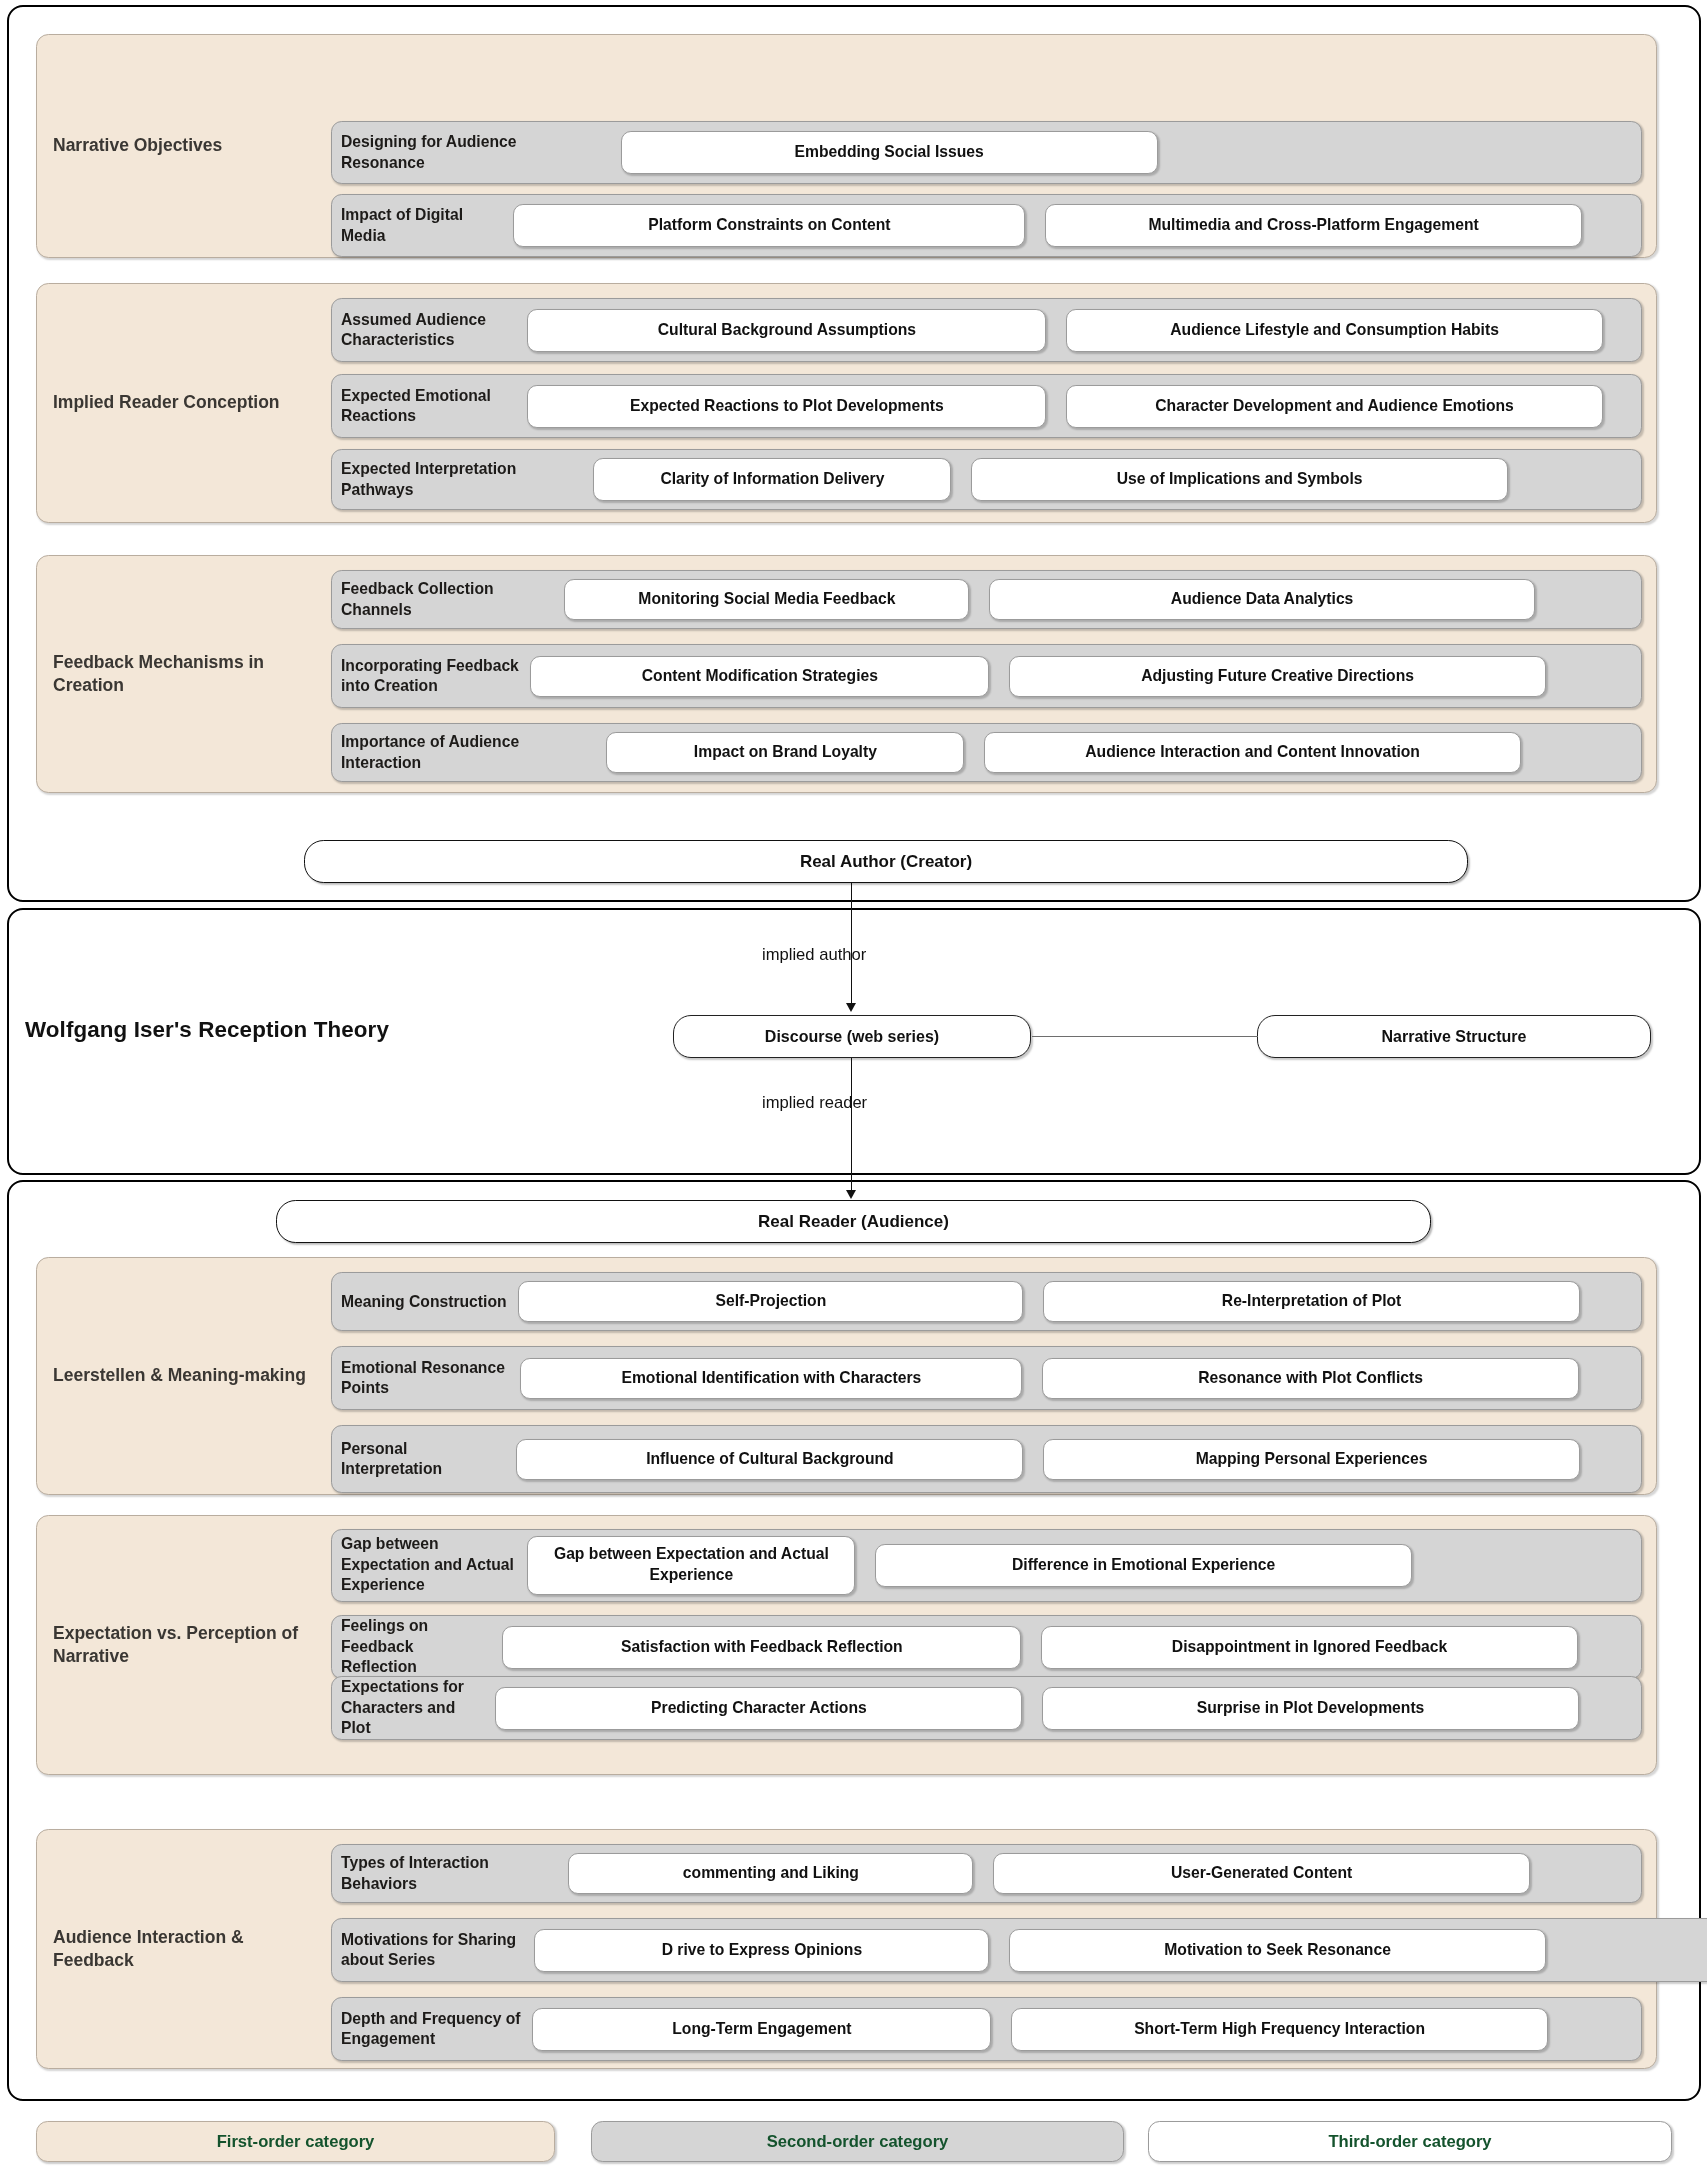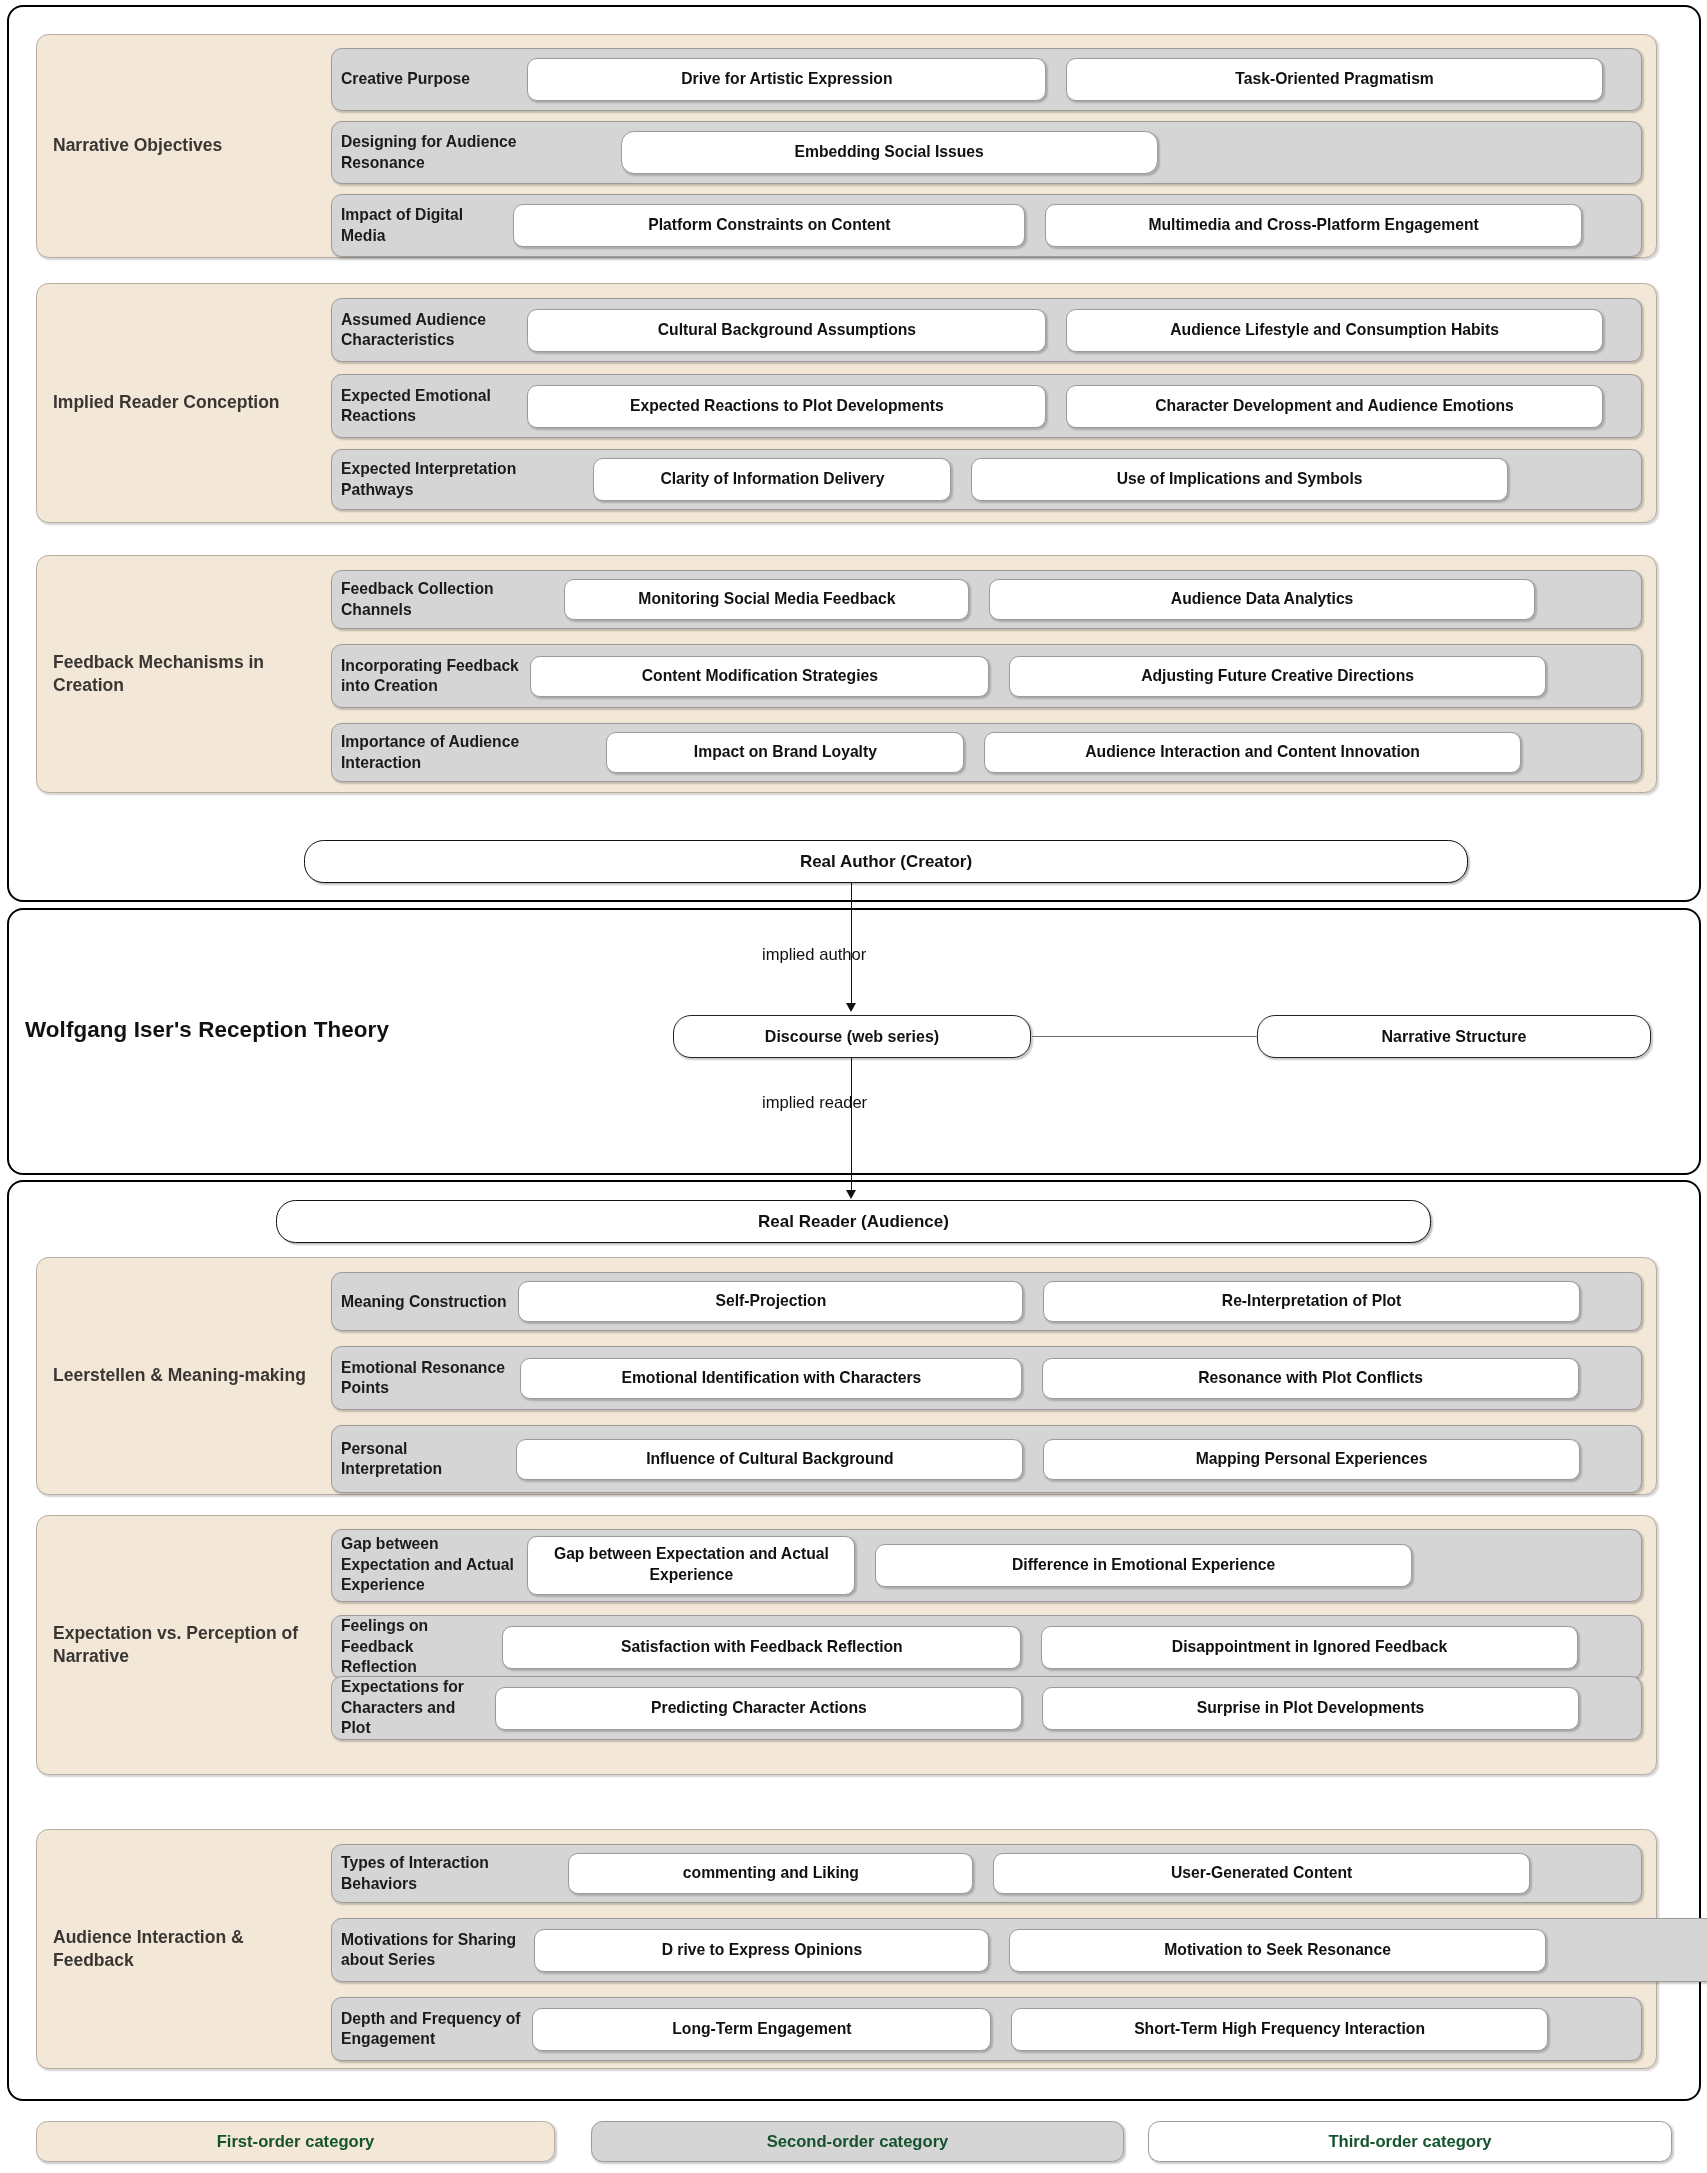--- a/index.html
+++ b/index.html
@@ -186,29 +186,24 @@
 
 <div class="page">
 
   <div class="frame" id="frame-top"></div>
   <div class="frame" id="frame-mid"></div>
   <div class="frame" id="frame-bottom"></div>
 
   <div class="group" style="left:36px; top:34px; width:1621px; height:224px;">
     <div class="group-label">Narrative Objectives</div>
 
-    <div class="row2" style="left:294px; top:12.5px; width:1311px; height:63px;">
-      <div class="row2-label">Creative Purpose</div>
-      <div class="chip" style="width:519px; height:43px; margin-left:5.4px;">Drive for Artistic Expression</div>
-      <div class="chip" style="width:537px; height:43px; margin-left:19.7px;">Task-Oriented Pragmatism</div>
-    </div>
 
     <div class="row2" style="left:294px; top:86px; width:1311px; height:63px;">
       <div class="row2-label wide" style="width:269px;">Designing for Audience Resonance</div>
-      <div class="chip" style="width:537px; height:43px; margin-left:19.7px;border-radius:13px;">Embedding Social Issues</div>
+      <div class="chip" style="width:537px; height:43px; margin-left:19.7px;">Embedding Social Issues</div>
     </div>
 
     <div class="row2" style="left:294px; top:159px; width:1311px; height:63px;">
       <div class="row2-label" style="width:176px;">Impact of Digital Media</div>
       <div class="chip" style="width:512px; height:43px; margin-left:5.4px;">Platform Constraints on Content</div>
       <div class="chip" style="width:537px; height:43px; margin-left:19.7px;">Multimedia and Cross-Platform Engagement</div>
     </div>
   </div>
 
   <div class="group" style="left:36px; top:283px; width:1621px; height:240px;">

